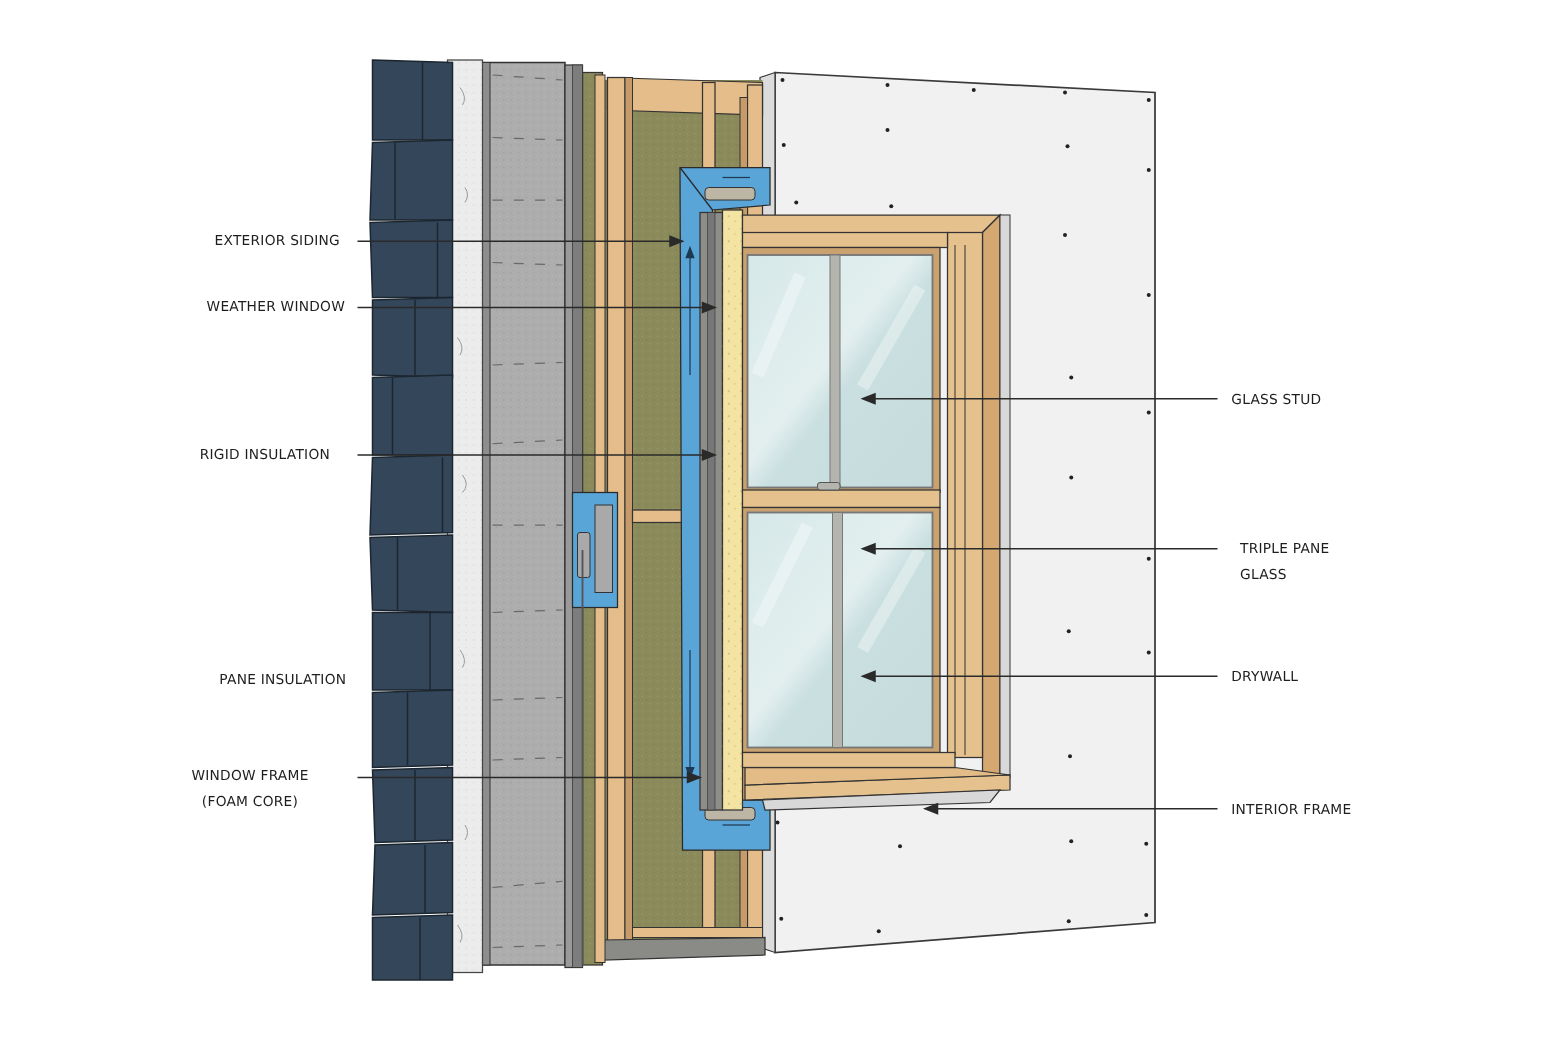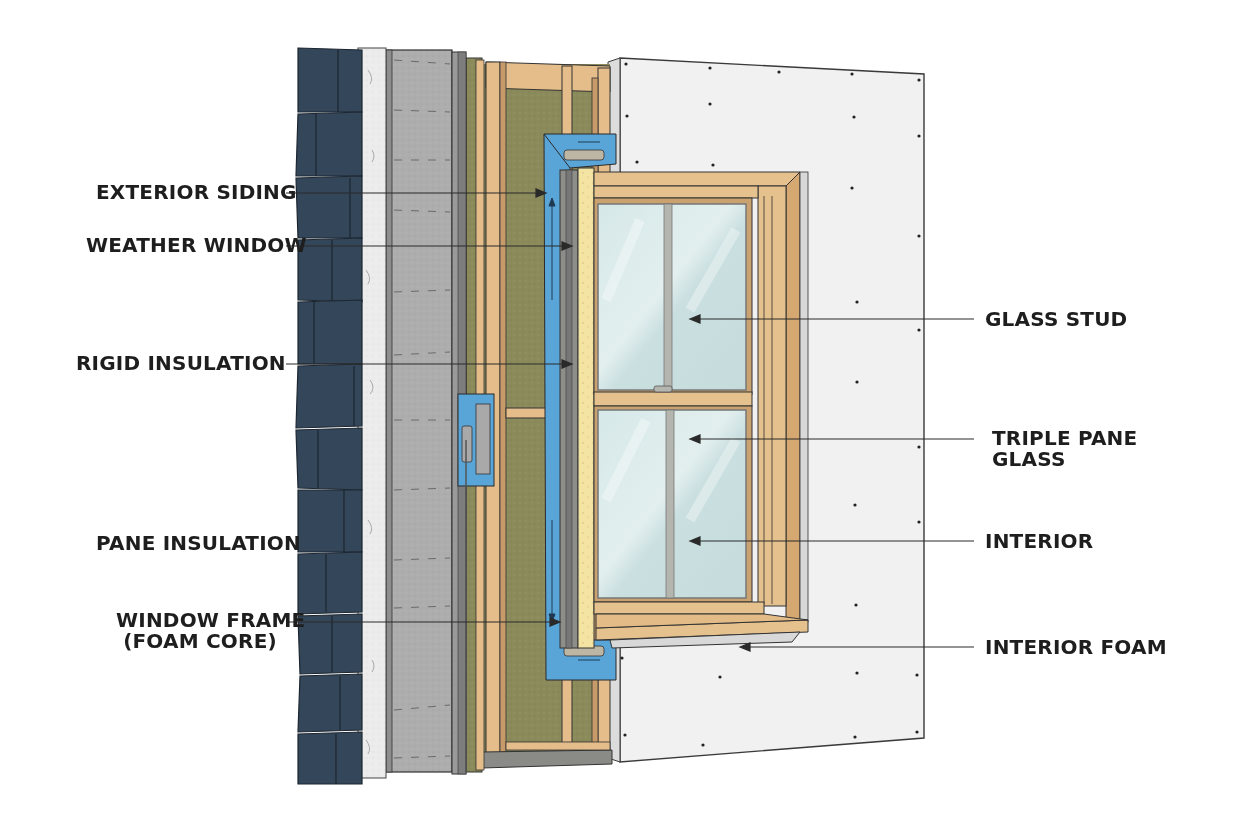--- a/index.html
+++ b/index.html
@@ -1,20 +1,20 @@
 <!DOCTYPE html>
 <html><head>
 <meta charset="utf-8">
 <style>
   html, body { margin: 0; padding: 0; background: #ffffff; }
   body { width: 1248px; height: 832px; overflow: hidden; position: relative;
          font-family: "DejaVu Sans", "Liberation Sans", sans-serif; }
   #diagram { position: absolute; left: 0; top: 0; width: 1248px; height: 832px; }
-  .label { position: absolute; font-size: 20px; color: #1e1e1e; letter-spacing: 0.2px;
-           line-height: 21px; white-space: pre; font-weight: bold; }
+  .label { position: absolute; font-size: 11px; color: #1e1e1e; letter-spacing: 0.2px;
+           line-height: 21px; white-space: pre; }
   .label.left { text-align: right; }
   .label.center-two { text-align: center; }
 </style>
 </head>
 <body>
 
 <svg id="diagram" viewBox="0 0 1248 832" xmlns="http://www.w3.org/2000/svg">
   <defs>
     <pattern id="speckle" width="6" height="6" patternUnits="userSpaceOnUse">
       <rect width="6" height="6" fill="none"></rect>
@@ -242,14 +242,14 @@
 <div class="label left" style="left:96px; top:182px; width:176px;">EXTERIOR SIDING</div>
 <div class="label left" style="left:86px; top:235px; width:190px;">WEATHER WINDOW</div>
 <div class="label left" style="left:76px; top:353px; width:188px;">RIGID INSULATION</div>
 <div class="label left" style="left:96px; top:533px; width:181px;">PANE INSULATION</div>
 <div class="label center-two" style="left:116px; top:610px; width:168px;">WINDOW FRAME
 (FOAM CORE)</div>
 
 <div class="label" style="left:985px; top:309px;">GLASS STUD</div>
 <div class="label" style="left:992px; top:428px;">TRIPLE PANE
 GLASS</div>
-<div class="label" style="left:985px; top:531px;">INTERIOR</div>
-<div class="label" style="left:985px; top:637px;">INTERIOR FOAM</div>
+<div class="label" style="left:985px; top:531px;">DRYWALL</div>
+<div class="label" style="left:985px; top:637px;">INTERIOR FRAME</div>
 
 </body></html>

